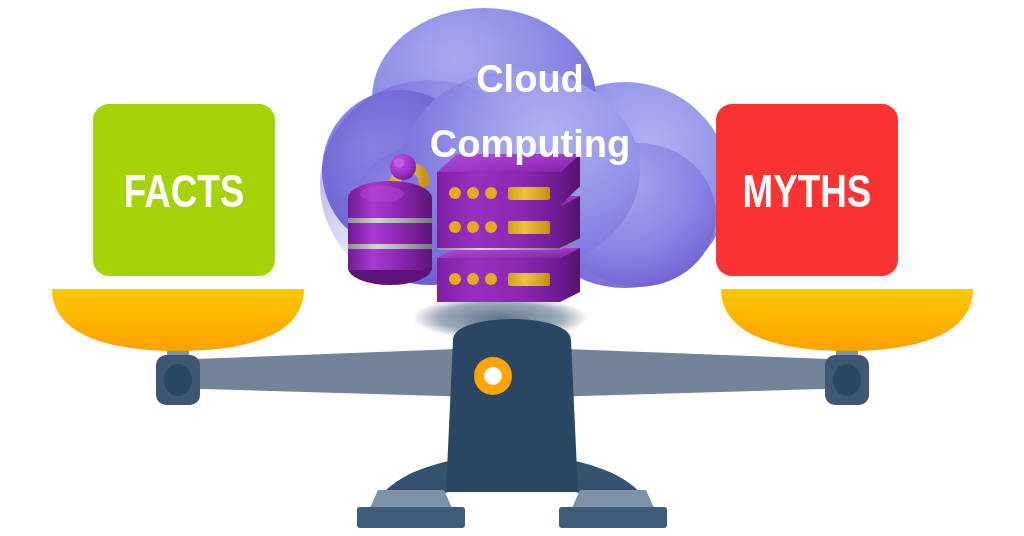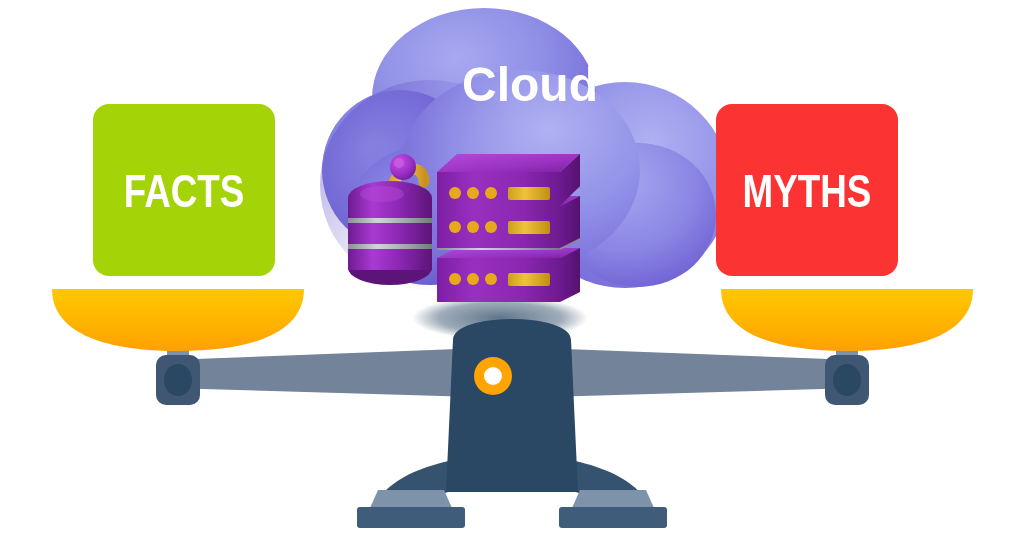--- a/index.html
+++ b/index.html
@@ -49,21 +49,21 @@
   #myths-text {
     left: 718px;
     top: 168px;
     width: 178px;
   }
   .cloud-text {
     position: absolute;
     color: #ffffff;
     font-family: "Liberation Sans", sans-serif;
     font-weight: bold;
-    font-size: 48px;
+    font-size: 38px;
     text-align: center;
     line-height: 1.18;
     white-space: nowrap;
     user-select: none;
   }
   #cloud-line-1 {
     left: 400px;
     top: 57px;
     width: 260px;
   }
@@ -286,14 +286,15 @@
     <rect id="facts-box" x="93" y="104" width="182" height="172" rx="16" fill="#a4d407"></rect>
     <rect id="myths-box" x="716" y="104" width="182" height="172" rx="16" fill="#fb3333"></rect>
   </svg>
 
   <div class="label-box-text" id="facts-text" style="color: rgb(255, 255, 255);">FACTS</div>
 
   <div class="label-box-text" id="myths-text" style="color: rgb(255, 255, 255);">MYTHS</div>
 
   <div class="cloud-text" id="cloud-line-1">Cloud</div>
 
+  <div class="cloud-text" id="cloud-line-2">Computing</div>
 
 </div>
 
 </body></html>

